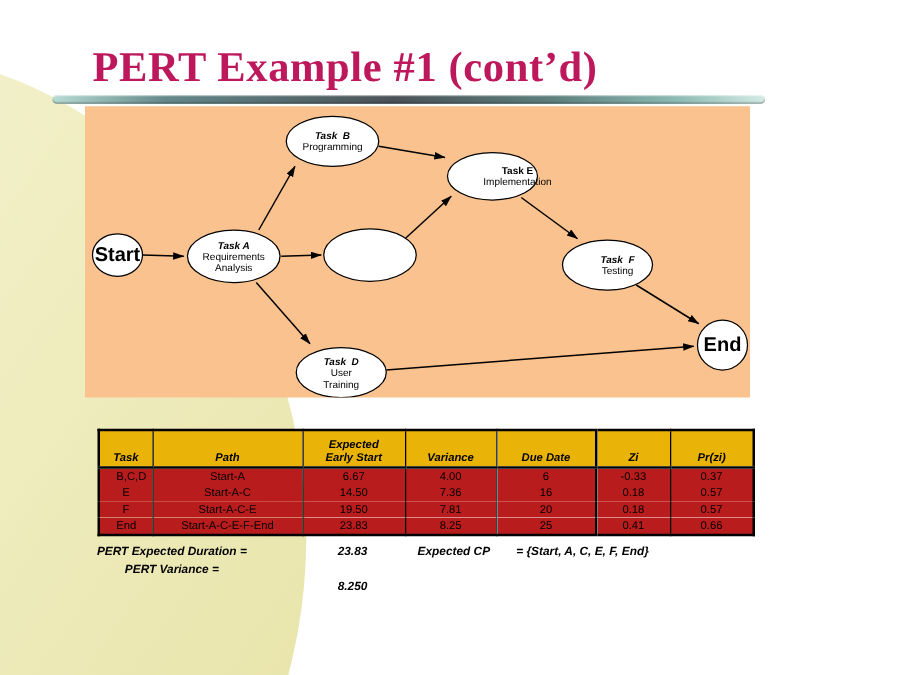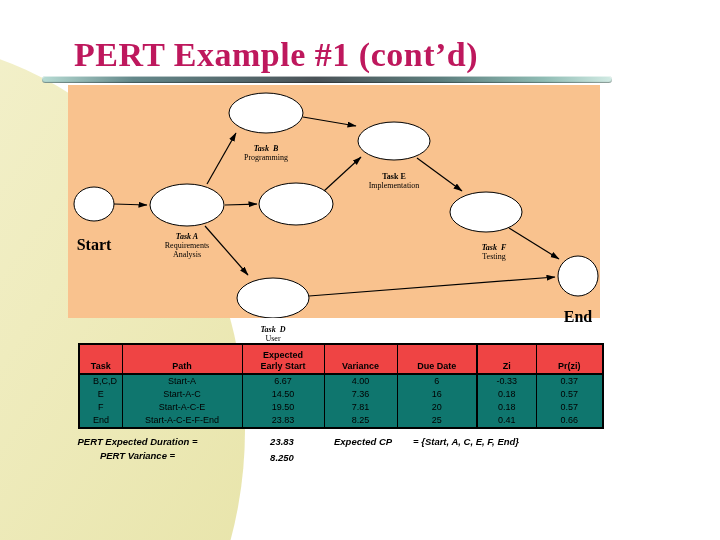--- a/index.html
+++ b/index.html
@@ -27,42 +27,42 @@
     box-shadow:inset 0 1px 0 rgba(255,255,255,.55), inset 0 -1px 1px rgba(0,0,0,.35);
   }
   
   .diagram{
     position:absolute;left:68px;top:85px;width:532px;height:233px;
     background:#f9c28e;
   }
   .diagram svg{position:absolute;left:0;top:0;}
   .node-label{
     position:absolute;text-align:center;
-    font-family:Liberation Serif, serif;
-    font-size:8px;line-height:9px;color:#000;margin-top:40px;
+    font-family:Liberation Sans, sans-serif;
+    font-size:8px;line-height:9px;color:#000;
   }
   .node-label span{display:block;white-space:pre;}
   .node-label .t{font-weight:bold;}
   .node-label .t.italic{font-style:italic;}
   .node-label.big{font-size:16px;line-height:13px;font-weight:bold;}
   
   .pert-table{
     position:absolute;left:78px;top:343px;width:524px;
     border-collapse:collapse;table-layout:fixed;
     font-size:9px;color:#000;
   }
   .pert-table th,.pert-table td{overflow:hidden;}
   .pert-table{border:2px solid #000;}
   .pert-table th{
-    background:#ef4444;border:1px solid #000;border-bottom:2.5px solid #000;
+    background:#eab308;border:1px solid #000;border-bottom:2.5px solid #000;
     font-weight:bold;vertical-align:bottom;
-    height:26px;padding:1px 2px;white-space:pre-line;line-height:11px;
+    height:26px;padding:1px 2px;white-space:pre-line;line-height:11px;font-style:italic;
   }
   .pert-table td{
-    background:#0f766e;border-left:1px solid #000;border-right:1px solid #000;
+    background:#b91c1c;border-left:1px solid #000;border-right:1px solid #000;
     border-top:none;border-bottom:none;
     height:13px;line-height:13px;padding:0 13px;text-align:center;
   }
   .pert-table td.path{text-align:center;}
   .pert-table th.thick-left,.pert-table td.thick-left{border-left-width:2.5px;}
   
   .sum{
     position:absolute;height:12px;line-height:12px;
     font-size:9.5px;font-weight:bold;font-style:italic;color:#000;
     white-space:nowrap;
@@ -118,21 +118,21 @@
   </div>
   <div class="node-label" style="left:162px;top:19px;width:72px;">
     <span class="t italic">Task  B</span>
     <span>Programming</span>
   </div>
   <div class="node-label" style="left:169px;top:200px;width:72px;">
     <span class="t italic">Task  D</span>
     <span>User</span>
     <span>Training</span>
   </div>
-  <div class="node-label" style="left:290px;top:47px;width:72px;">
+  <div class="node-label" style="left:290px;top:47px;width:72px;padding-left:20px;">
     <span class="t">Task E</span>
     <span>Implementation</span>
   </div>
   <div class="node-label" style="left:382px;top:118px;width:88px;">
     <span class="t italic">Task  F</span>
     <span>Testing</span>
   </div>
   <div class="node-label big" style="left:488px;top:185px;width:44px;">
     <span>End</span>
   </div>
@@ -198,13 +198,13 @@
       <td>0.66</td>
     </tr>
   </tbody>
 </table>
 
 <div class="sum r" style="left:60px;top:436px;width:155px;">PERT Expected Duration =</div>
 <div class="sum c" style="left:252px;top:436px;width:60px;">23.83</div>
 <div class="sum" style="left:334px;top:436px;">Expected CP</div>
 <div class="sum" style="left:413px;top:436px;">= {Start, A, C, E, F, End}</div>
 <div class="sum r" style="left:60px;top:450px;width:155px;">PERT Variance =</div>
-<div class="sum c" style="left:252px;top:452px;width:60px;">8.250</div>
+<div class="sum c" style="left:252px;top:464px;width:60px;">8.250</div>
 
 </body></html>

